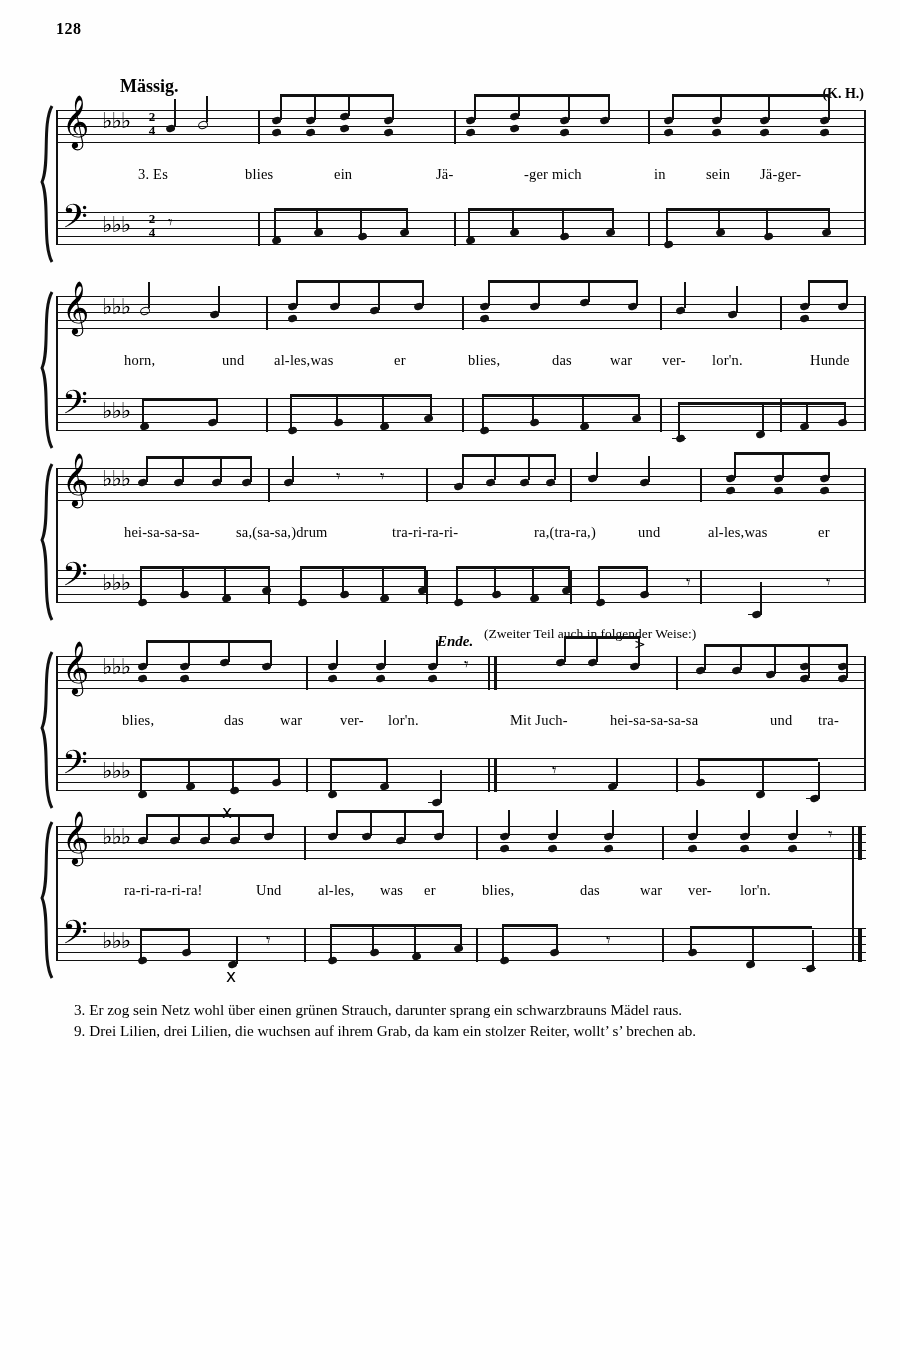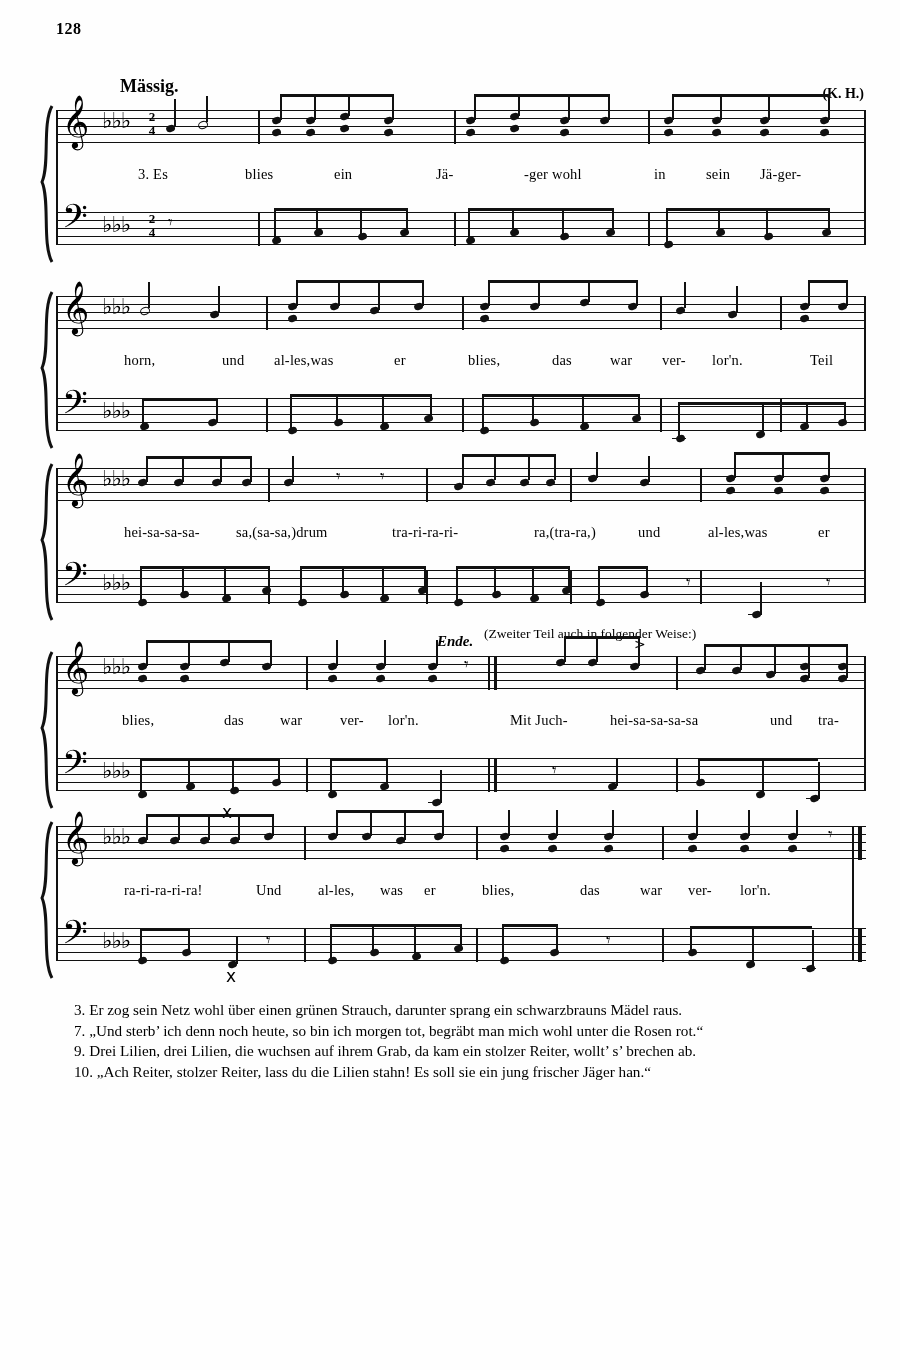--- a/index.html
+++ b/index.html
@@ -336,21 +336,21 @@
     <div class="beam" style="left:626px; top:104px; width:164px;"></div>
     <div class="stem" style="left:626px; top:104px; height:36px;"></div>
     <div class="stem" style="left:678px; top:104px; height:24px;"></div>
     <div class="stem" style="left:726px; top:104px; height:28px;"></div>
     <div class="stem" style="left:788px; top:104px; height:24px;"></div>
 
     <div class="lyric" style="left:98px; top:62px;">3. Es</div>
     <div class="lyric" style="left:205px; top:62px;">blies</div>
     <div class="lyric" style="left:294px; top:62px;">ein</div>
     <div class="lyric" style="left:396px; top:62px;">Jä-</div>
-    <div class="lyric" style="left:484px; top:62px;">-ger wohl</div>
+    <div class="lyric" style="left:484px; top:62px;">-ger mich</div>
     <div class="lyric" style="left:614px; top:62px;">in</div>
     <div class="lyric" style="left:666px; top:62px;">sein</div>
     <div class="lyric" style="left:720px; top:62px;">Jä-ger-</div>
   </div>
 
   <div class="system" style="top:290px; height:160px;">
     <div class="brace" style="height:160px;">
       <svg width="18" height="160" viewBox="0 0 18 160">
           <path d="M14 2 C4 20, 12 60, 4 78 C12 96, 4 140, 14 158" stroke="#111" stroke-width="3" fill="none"></path>
         </svg>
@@ -461,21 +461,21 @@
 
     <div class="lyric" style="left:84px; top:62px;">horn,</div>
     <div class="lyric" style="left:182px; top:62px;">und</div>
     <div class="lyric" style="left:234px; top:62px;">al-les,was</div>
     <div class="lyric" style="left:354px; top:62px;">er</div>
     <div class="lyric" style="left:428px; top:62px;">blies,</div>
     <div class="lyric" style="left:512px; top:62px;">das</div>
     <div class="lyric" style="left:570px; top:62px;">war</div>
     <div class="lyric" style="left:622px; top:62px;">ver-</div>
     <div class="lyric" style="left:672px; top:62px;">lor'n.</div>
-    <div class="lyric" style="left:770px; top:62px;">Teil</div>
+    <div class="lyric" style="left:770px; top:62px;">Hunde</div>
   </div>
 
   <div class="system" style="top:462px; height:160px;">
     <div class="brace" style="height:160px;">
       <svg width="18" height="160" viewBox="0 0 18 160">
           <path d="M14 2 C4 20, 12 60, 4 78 C12 96, 4 140, 14 158" stroke="#111" stroke-width="3" fill="none"></path>
         </svg>
     </div>
     <div class="staff" style="top:6px;">
       <div class="line"></div>
@@ -844,18 +844,16 @@
     <div class="lyric" style="left:384px; top:62px;">er</div>
     <div class="lyric" style="left:442px; top:62px;">blies,</div>
     <div class="lyric" style="left:540px; top:62px;">das</div>
     <div class="lyric" style="left:600px; top:62px;">war</div>
     <div class="lyric" style="left:648px; top:62px;">ver-</div>
     <div class="lyric" style="left:700px; top:62px;">lor'n.</div>
   </div>
 
   <div class="verses">
     <p class="verse">3. Er zog sein Netz wohl über einen grünen Strauch, darunter sprang ein schwarzbrauns Mädel raus.</p>
-    <p class="verse">7. „Und sterb’ ich denn noch heute, so bin ich morgen tot, begräbt man mich wohl unter die Rosen rot.“</p>
     <p class="verse">9. Drei Lilien, drei Lilien, die wuchsen auf ihrem Grab, da kam ein stolzer Reiter, wollt’ s’ brechen ab.</p>
-    <p class="verse">10. „Ach Reiter, stolzer Reiter, lass du die Lilien stahn!  Es soll sie ein jung frischer Jäger han.“</p>
   </div>
 
 </div>
 
 </body></html>

